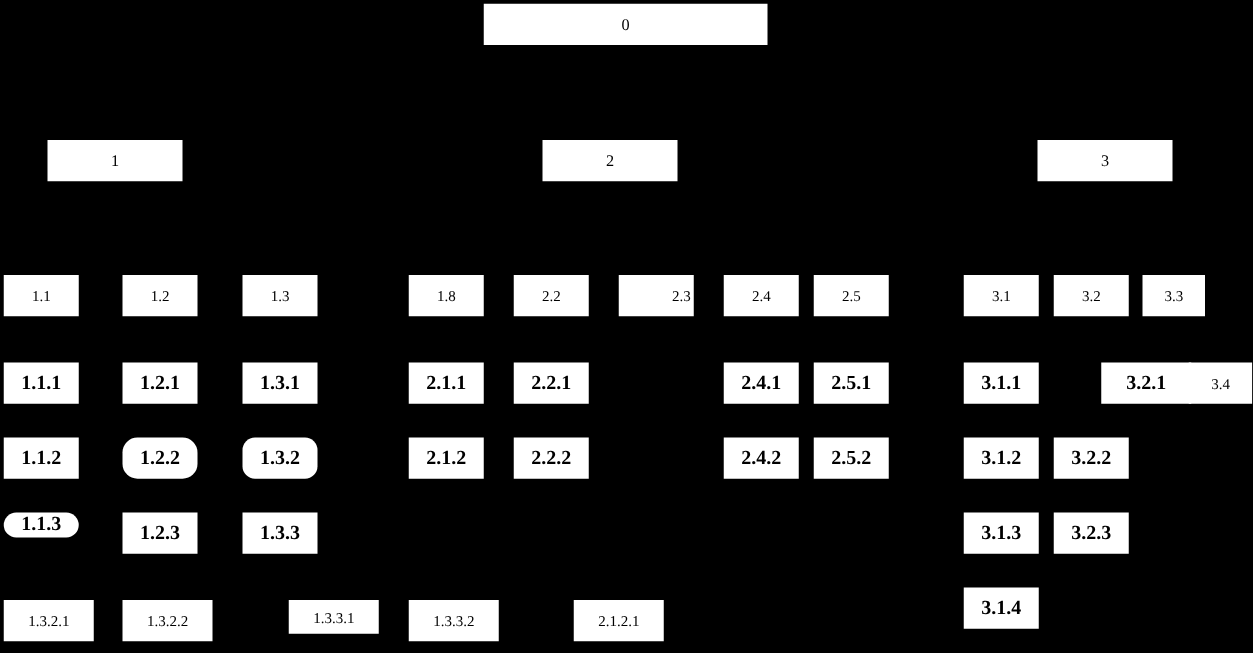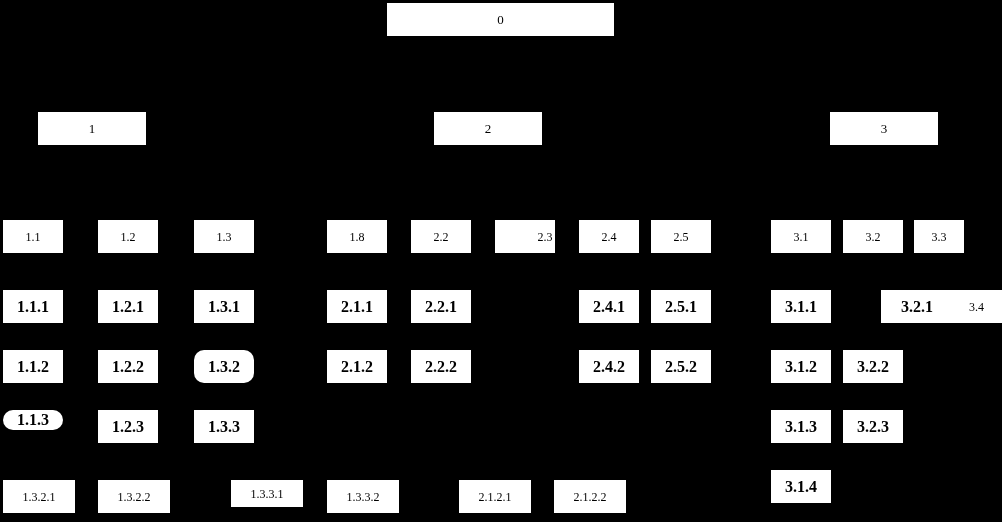--- a/index.html
+++ b/index.html
@@ -70,33 +70,32 @@
     <div class="node lvl3" style="left: 98px; top: 290px; width: 60px; height: 33px;">1.2.1</div>
     <div class="node lvl3" style="left: 194px; top: 290px; width: 60px; height: 33px;">1.3.1</div>
     <div class="node lvl3" style="left: 327px; top: 290px; width: 60px; height: 33px;">2.1.1</div>
     <div class="node lvl3" style="left: 411px; top: 290px; width: 60px; height: 33px;">2.2.1</div>
     <div class="node lvl3" style="left: 579px; top: 290px; width: 60px; height: 33px;">2.4.1</div>
     <div class="node lvl3" style="left: 651px; top: 290px; width: 60px; height: 33px;">2.5.1</div>
     <div class="node lvl3" style="left: 771px; top: 290px; width: 60px; height: 33px;">3.1.1</div>
     <div class="node lvl3" style="left: 881px; top: 290px; width: 72px; height: 33px;">3.2.1</div>
     <div class="node lvl2" style="left: 951px; top: 290px; width: 51px; height: 33px;">3.4</div>
     <div class="node lvl3" style="left: 3px; top: 350px; width: 60px; height: 33px;">1.1.2</div>
-    <div class="node lvl3" style="left: 98px; top: 350px; width: 60px; height: 33px;">1.2.2</div>
+    <div class="node lvl3" style="left: 98px; top: 350px; width: 60px; height: 33px; border-radius: 12px;">1.2.2</div>
     <div class="node lvl3" style="left: 194px; top: 350px; width: 60px; height: 33px; border-radius: 10px;">1.3.2</div>
     <div class="node lvl3" style="left: 327px; top: 350px; width: 60px; height: 33px;">2.1.2</div>
     <div class="node lvl3" style="left: 411px; top: 350px; width: 60px; height: 33px;">2.2.2</div>
     <div class="node lvl3" style="left: 579px; top: 350px; width: 60px; height: 33px;">2.4.2</div>
     <div class="node lvl3" style="left: 651px; top: 350px; width: 60px; height: 33px;">2.5.2</div>
     <div class="node lvl3" style="left: 771px; top: 350px; width: 60px; height: 33px;">3.1.2</div>
     <div class="node lvl3" style="left: 843px; top: 350px; width: 60px; height: 33px;">3.2.2</div>
     <div class="node lvl3" style="left: 3px; top: 410px; width: 60px; height: 20px; border-radius: 11px;">1.1.3</div>
     <div class="node lvl3" style="left: 98px; top: 410px; width: 60px; height: 33px;">1.2.3</div>
     <div class="node lvl3" style="left: 194px; top: 410px; width: 60px; height: 33px;">1.3.3</div>
     <div class="node lvl3" style="left: 771px; top: 410px; width: 60px; height: 33px;">3.1.3</div>
     <div class="node lvl3" style="left: 843px; top: 410px; width: 60px; height: 33px;">3.2.3</div>
     <div class="node lvl3" style="left: 771px; top: 470px; width: 60px; height: 33px;">3.1.4</div>
     <div class="node lvl4" style="left: 3px; top: 480px; width: 72px; height: 33px;">1.3.2.1</div>
     <div class="node lvl4" style="left: 98px; top: 480px; width: 72px; height: 33px;">1.3.2.2</div>
     <div class="node lvl4" style="left: 231px; top: 480px; width: 72px; height: 27px;">1.3.3.1</div>
     <div class="node lvl4" style="left: 327px; top: 480px; width: 72px; height: 33px;">1.3.3.2</div>
     <div class="node lvl4" style="left: 459px; top: 480px; width: 72px; height: 33px;">2.1.2.1</div>
-    <div class="node lvl4" style="left: 554px; top: 480px; width: 72px; height: 33px;">2.1.2.2</div>
   </div>
 
 </body></html>

